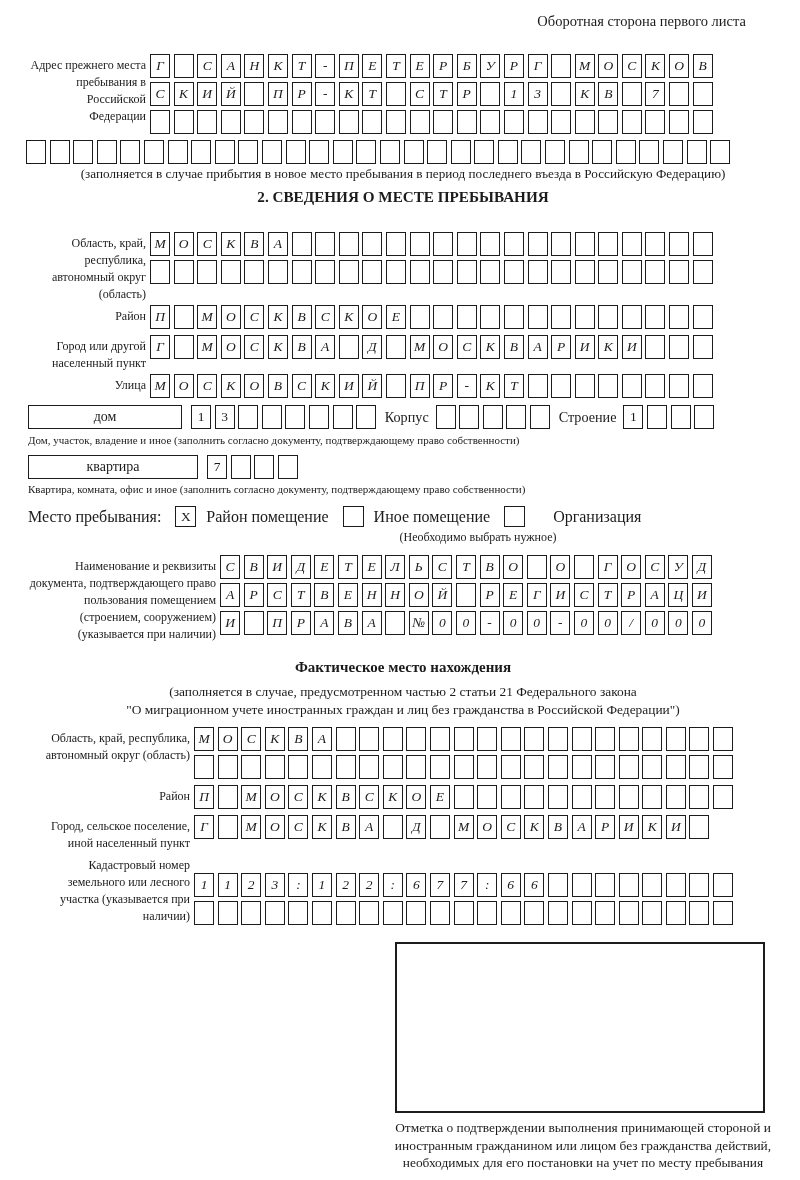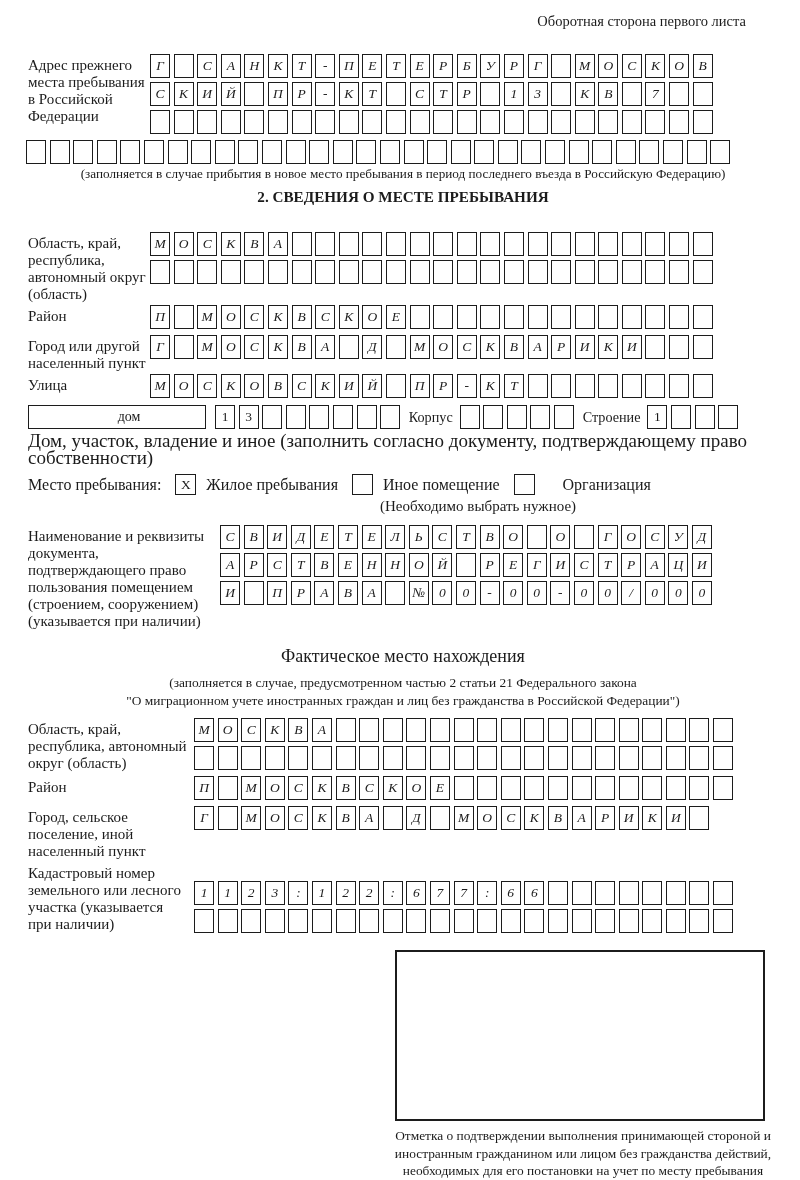--- a/index.html
+++ b/index.html
@@ -4,55 +4,55 @@
 <style>
   html,body{margin:0;padding:0;background:#ffffff;}
   body{width:800px;height:1180px;overflow:hidden;color:#1b1b1b;
        font-family:"Liberation Serif","DejaVu Serif",serif;font-size:14px;}
   .page{box-sizing:border-box;width:800px;height:1180px;padding:13px 22px 0 28px;}
 
   .top-note{text-align:right;padding-right:32px;font-size:14.5px;margin-bottom:24px;}
 
   
   .field{display:flex;align-items:flex-start;margin-bottom:2px;}
-  .flabel{flex:0 0 auto;font-size:15px;line-height:17px;padding-top:3px;padding-right:4px;box-sizing:border-box;}
+  .flabel{flex:0 0 auto;font-size:12px;line-height:17px;padding-top:3px;padding-right:4px;box-sizing:border-box;text-align:right;}
   .lw-s1 .flabel{width:122px;}
   .lw-doc .flabel{width:192px;}
   .lw-s2 .flabel{width:166px;}
   .rows{flex:1 1 auto;}
   .cellrow{white-space:nowrap;margin-bottom:4px;line-height:0;font-style:italic;}
 
   .cell{display:inline-block;box-sizing:content-box;width:18px;height:22px;line-height:22px;
         border:1.6px solid #1c1c1c;margin-right:3.6px;text-align:center;font-size:13.5px;
         vertical-align:top;background:#fff;}
 
   .fullrow{margin:1px 0 2px -2px;}
 
   .center-note{text-align:center;font-size:13.2px;line-height:16px;margin:2px 0 6px;}
   .sec-title{text-align:center;font-weight:bold;font-size:15.2px;margin:4px 0 26px;}
 
   
   .inline-row{white-space:nowrap;line-height:0;margin:3px 0 2px;}
   .named-box{display:inline-block;box-sizing:content-box;height:22px;line-height:22px;
              border:1.6px solid #1c1c1c;text-align:center;font-size:14px;vertical-align:top;
              margin-right:9px;background:#fff;}
-  .dom-box{width:152px;padding-left:24px;}
+  .dom-box{width:152px;}
   .kv-box{width:168px;}
   .inline-label{display:inline-block;font-size:14.2px;line-height:25px;vertical-align:top;margin:0 7px 0 5px;}
-  .small-caption{font-size:19px;line-height:17px;margin:2px 0 6px;}
+  .small-caption{font-size:11px;line-height:17px;margin:2px 0 6px;}
 
   
   .stay-row{display:flex;align-items:center;margin-top:8px;}
   .stay-row .rl{font-size:16px;}
   .chk{display:inline-block;box-sizing:content-box;width:19px;height:19px;line-height:19px;
        border:1.6px solid #1c1c1c;text-align:center;font-size:13.5px;background:#fff;}
   .stay-row .chk{margin:0 10px 0 14px;}
-  .choose-note{font-size:15px;margin:3px 0 10px 240px;width:420px;text-align:center;}
+  .choose-note{font-size:12px;margin:3px 0 10px 240px;width:420px;text-align:center;}
 
-  .al-title{text-align:center;font-weight:normal;font-size:18px;margin:16px 0 7px;}
+  .al-title{text-align:center;font-weight:bold;font-size:15px;margin:16px 0 7px;}
   .al-note{text-align:center;font-size:13.4px;line-height:18px;}
   .mt8{margin-top:8px;}
   .cad-rows{padding-top:19px;}
 
   .stamp-box{box-sizing:border-box;width:370px;height:171px;border:2px solid #1c1c1c;
              margin:13px 0 0 367px;background:#fff;}
   .stamp-caption{width:420px;margin:6px 0 0 345px;text-align:center;font-size:13.4px;line-height:17.5px;}
 </style>
 </head>
 <body>
@@ -101,25 +101,29 @@
     <div class="rows">
         <div class="cellrow"><span class="cell">М</span><span class="cell">О</span><span class="cell">С</span><span class="cell">К</span><span class="cell">О</span><span class="cell">В</span><span class="cell">С</span><span class="cell">К</span><span class="cell">И</span><span class="cell">Й</span><span class="cell"></span><span class="cell">П</span><span class="cell">Р</span><span class="cell">-</span><span class="cell">К</span><span class="cell">Т</span><span class="cell"></span><span class="cell"></span><span class="cell"></span><span class="cell"></span><span class="cell"></span><span class="cell"></span><span class="cell"></span><span class="cell"></span></div>
       </div>
   </div>
 
   <div class="inline-row">
     <span class="named-box dom-box">дом</span><span class="cellgroup"><span class="cell">1</span><span class="cell">3</span><span class="cell"></span><span class="cell"></span><span class="cell"></span><span class="cell"></span><span class="cell"></span><span class="cell"></span></span><span class="inline-label">Корпус</span><span class="cellgroup"><span class="cell"></span><span class="cell"></span><span class="cell"></span><span class="cell"></span><span class="cell"></span></span><span class="inline-label">Строение</span><span class="cellgroup"><span class="cell">1</span><span class="cell"></span><span class="cell"></span><span class="cell"></span></span>
   </div>
   <div class="small-caption">Дом, участок, владение и иное (заполнить согласно документу, подтверждающему право собственности)</div>
 
+  <div class="inline-row">
+    <span class="named-box kv-box">квартира</span><span class="cellgroup"><span class="cell">7</span><span class="cell"></span><span class="cell"></span><span class="cell"></span></span>
+  </div>
+  <div class="small-caption">Квартира, комната, офис и иное (заполнить согласно документу, подтверждающему право собственности)</div>
 
   <div class="stay-row">
     <span class="rl">Место пребывания:</span>
     <span class="chk">X</span>
-    <span class="rl">Жилое пребывания</span>
+    <span class="rl">Район помещение</span>
     <span class="chk"></span>
     <span class="rl">Иное помещение</span>
     <span class="chk"></span>
     <span class="rl" style="margin-left:18px">Организация</span>
   </div>
   <div class="choose-note">(Необходимо выбрать нужное)</div>
 
   <div class="field lw-doc">
     <div class="flabel">Наименование и реквизиты документа, подтверждающего право пользования помещением (строением, сооружением) (указывается при наличии)</div>
     <div class="rows">

